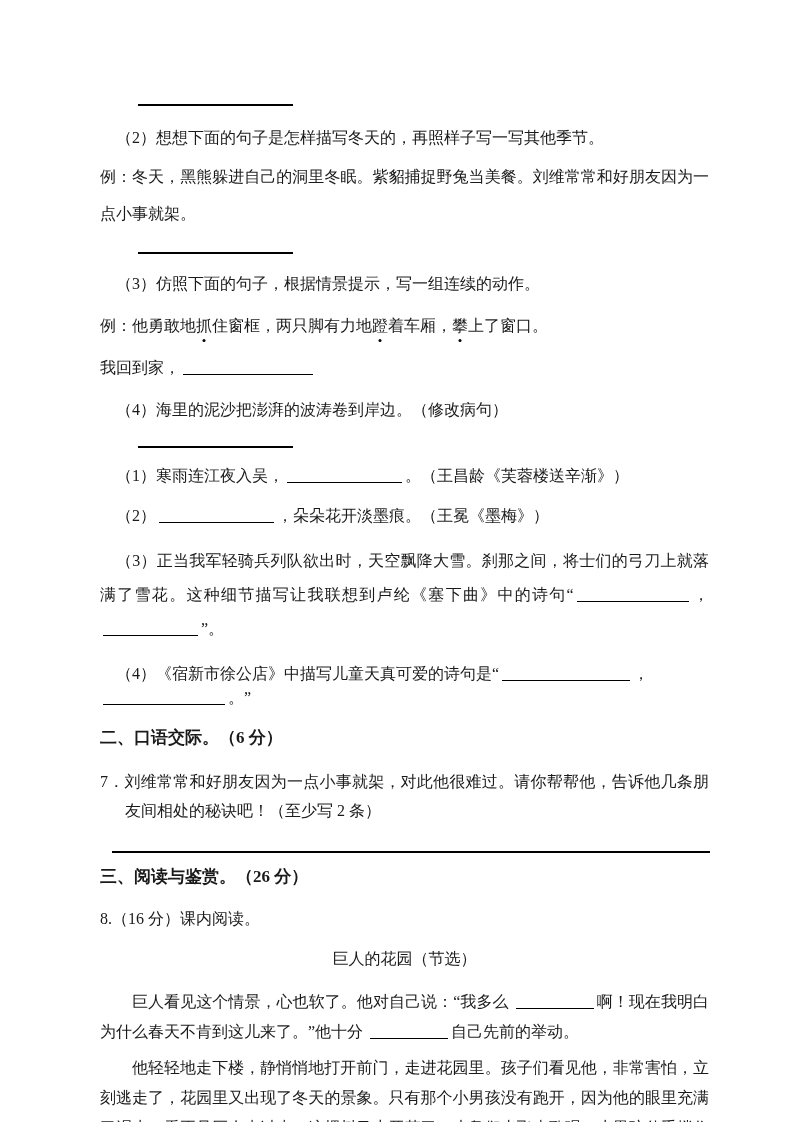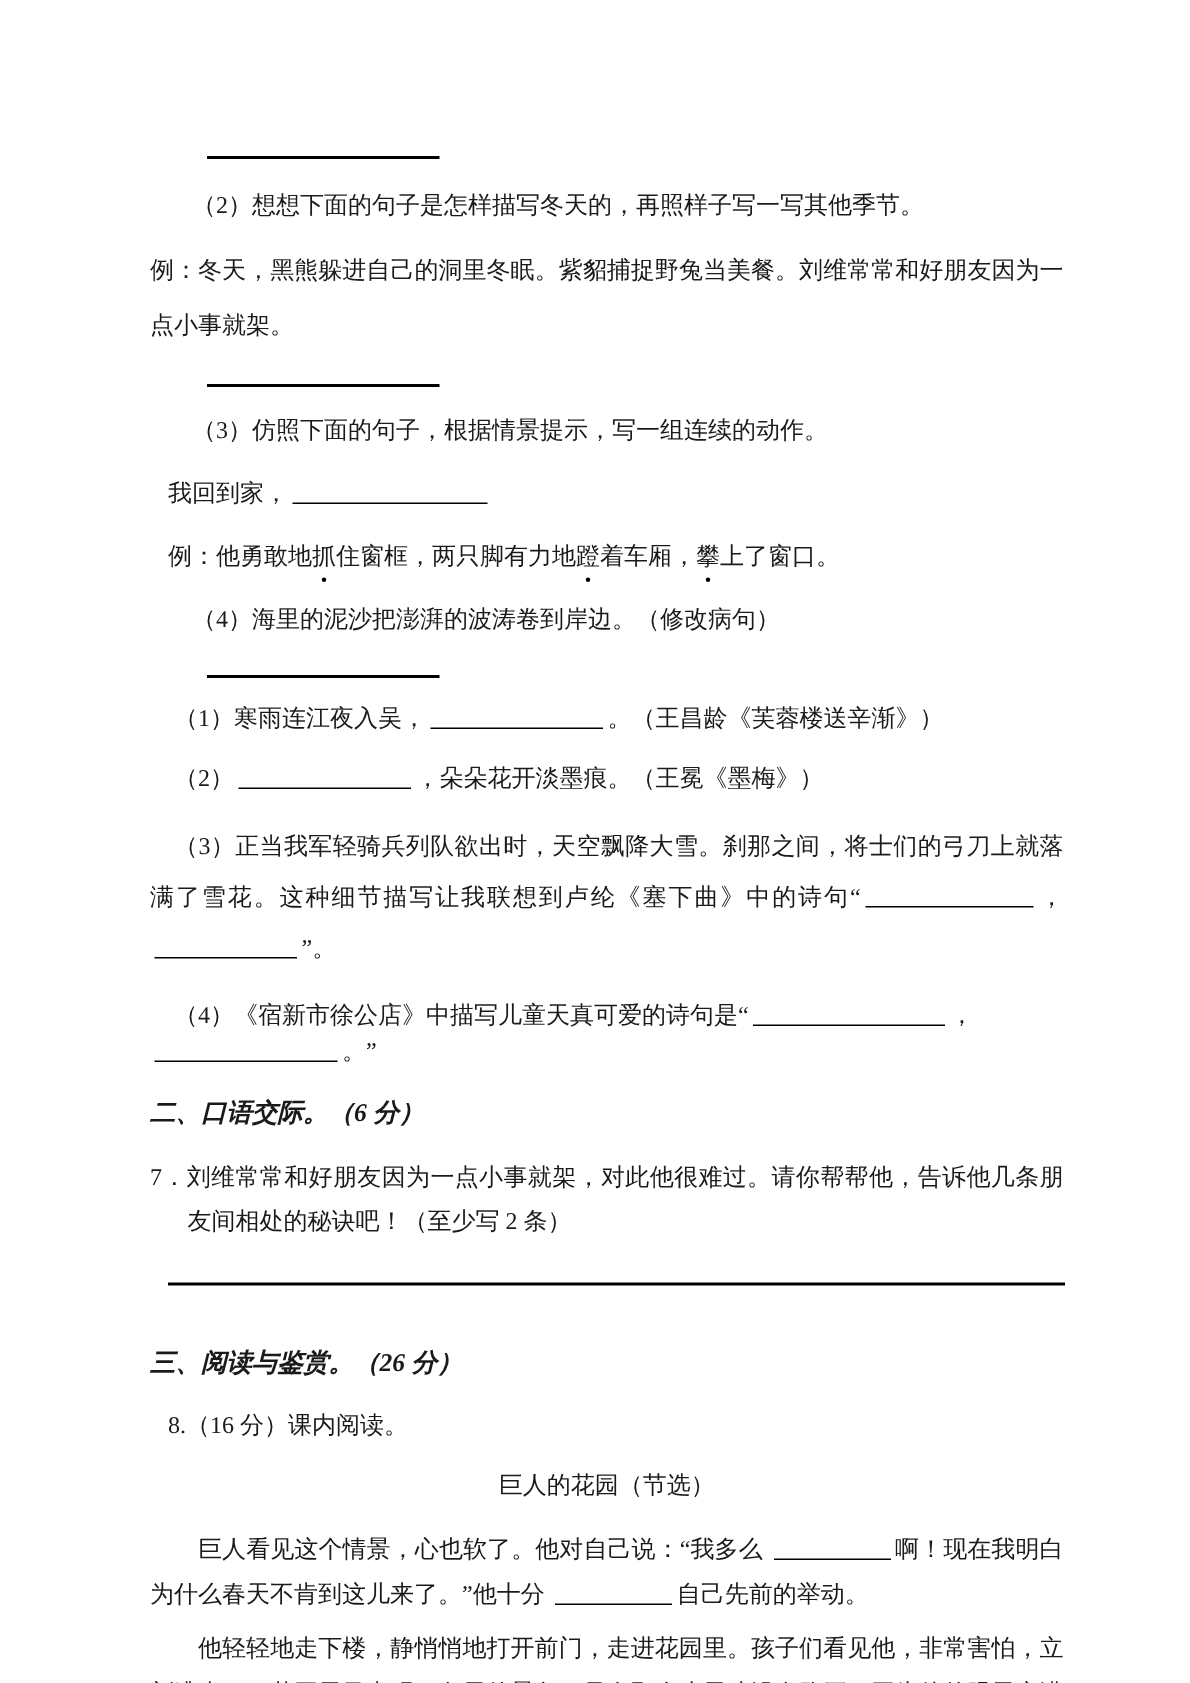--- a/index.html
+++ b/index.html
@@ -7,54 +7,53 @@
     position:relative;
     width:793px;height:1122px;
     box-sizing:border-box;
     background:#ffffff;
     color:#1a1a1a;
     font-family:"Liberation Serif","DejaVu Serif",serif;
     font-size:16px;
     padding:104px 84px 0 100px;
     overflow:hidden;
   }
-  .line{line-height:24px;margin:12px;}
+  .line{line-height:24px;margin:0;}
   .indent1{text-indent:16px;}
   .answer-line{
     width:155px;height:0;
     border-bottom:2px solid #000;
     margin-left:38px;
   }
   .al-1{margin-bottom:20px;}
   .al-2{margin-top:20px;margin-bottom:18px;}
   .al-3{margin-top:24px;margin-bottom:16px;}
   .para{line-height:37px;text-align:justify;margin:8px 0 0 0;}
   .mt14{margin-top:14px;}
   .mt16{margin-top:16px;}
   .mt18{margin-top:18px;}
-  .mt24{margin-top:40px;}
+  .mt24{margin-top:12px;}
   .blank{
     display:inline-block;
     border-bottom:1px solid #000;
     height:15px;
     vertical-align:-2px;
     margin:0 3px;
   }
   .em{position:relative;display:inline-block;}
   .em::after{
     content:"";
     position:absolute;left:50%;bottom:-4px;
     width:3px;height:3px;border-radius:50%;
     background:#000;transform:translateX(-50%);
   }
   .section-header{
     font-weight:bold;
     font-size:17px;
     line-height:24px;
-    font-style:italic;
   }
   .hang{
     padding-left:25px;
     text-indent:-25px;
     line-height:29px;
     text-align:justify;
   }
   .q6item{line-height:24px;}
   .q6item.multi{line-height:34px;text-align:justify;}
   .divider{
@@ -78,23 +77,23 @@
   <div class="answer-line al-1"></div>
 
   <p class="line indent1">（2）想想下面的句子是怎样描写冬天的，再照样子写一写其他季节。</p>
 
   <p class="para">例：冬天，黑熊躲进自己的洞里冬眠。紫貂捕捉野兔当美餐。刘维常常和好朋友因为一点小事就架。</p>
 
   <div class="answer-line al-2"></div>
 
   <p class="line indent1">（3）仿照下面的句子，根据情景提示，写一组连续的动作。</p>
 
+  <p class="line mt18">例：他勇敢地<span class="em">抓</span>住窗框，两只脚有力地<span class="em">蹬</span>着车厢，<span class="em">攀</span>上了窗口。</p>
+
   <p class="line mt18">我回到家，<span class="blank" style="width: 130px;"></span></p>
-
-  <p class="line mt18">例：他勇敢地<span class="em">抓</span>住窗框，两只脚有力地<span class="em">蹬</span>着车厢，<span class="em">攀</span>上了窗口。</p>
 
   <p class="line indent1 mt18">（4）海里的泥沙把澎湃的波涛卷到岸边。（修改病句）</p>
 
   <div class="answer-line al-3"></div>
 
 
   <p class="q6item indent1 mt16">（1）寒雨连江夜入吴，<span class="blank" style="width: 115px;"></span>。（王昌龄《芙蓉楼送辛渐》）</p>
 
   <p class="q6item indent1 mt14">（2）<span class="blank" style="width: 115px;"></span>，朵朵花开淡墨痕。（王冕《墨梅》）</p>
 

